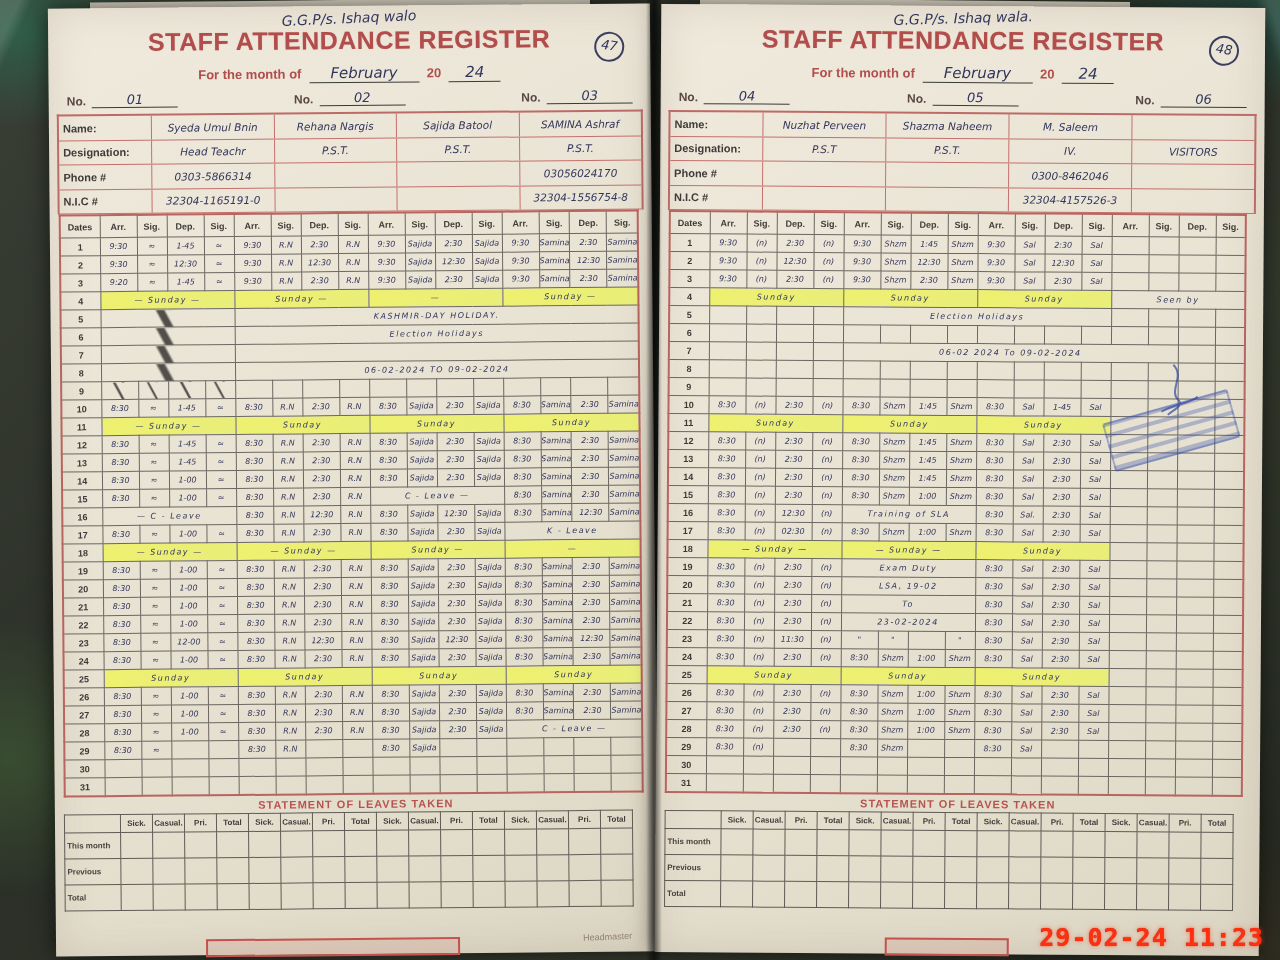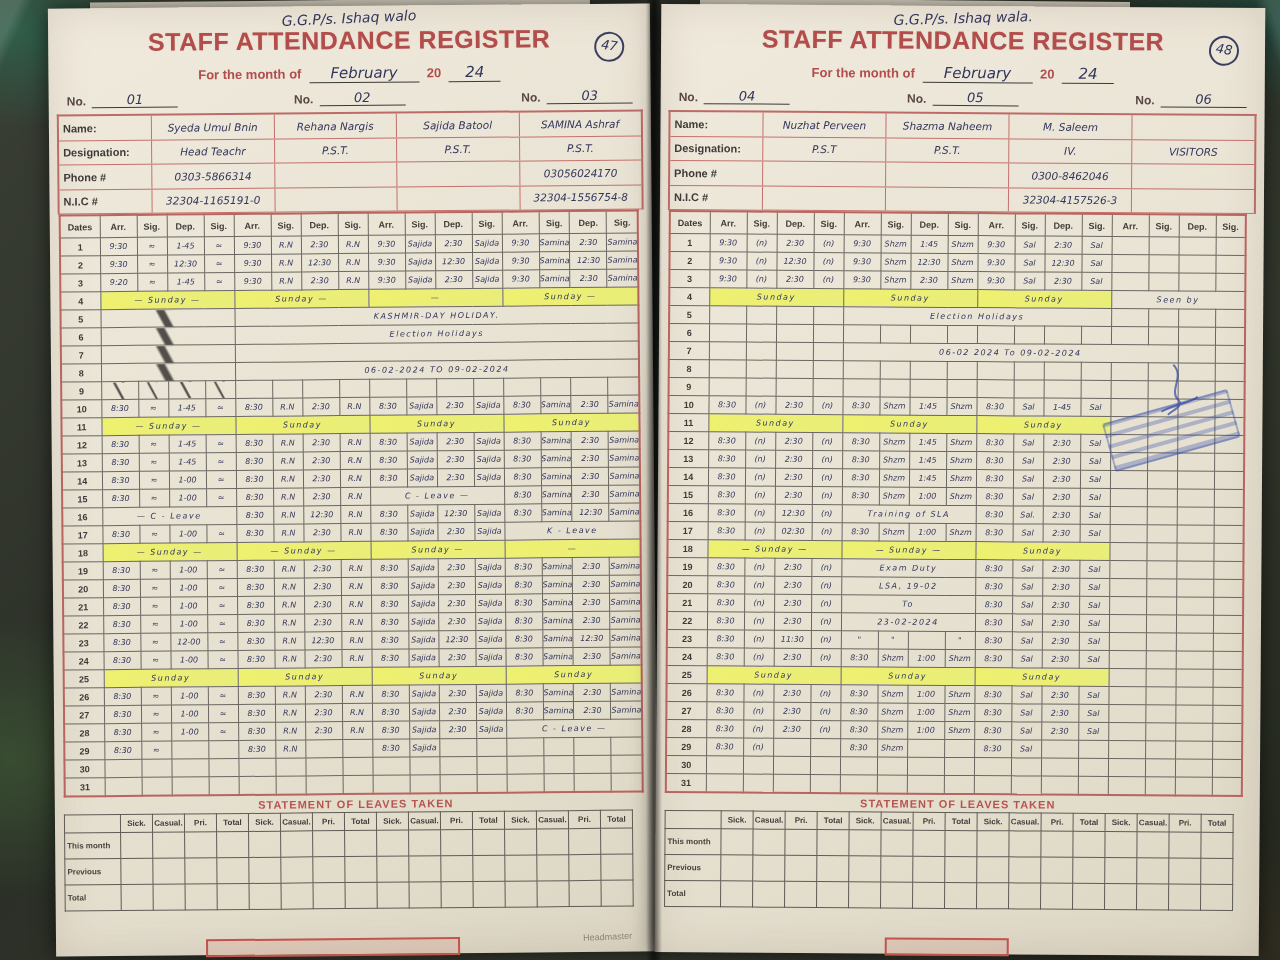--- a/index.html
+++ b/index.html
@@ -1490,13 +1490,14 @@
     </div>
     <svg class="stamp-sign" viewBox="0 0 60 60">
       <path d="M30 5 C 40 18, 22 30, 30 40 C 36 48, 22 50, 18 54 M 12 50 C 25 44, 40 46, 50 40" fill="none" stroke="rgba(50,70,160,.7)" stroke-width="2"></path>
     </svg>
     <div class="blue-stamp"></div>
     <div class="stamp-fragment right"></div>
   </div>
 
   <div class="spine"></div>
   <div class="sheen"></div>
+  <div class="timestamp">29-02-24 11:23</div>
 </div>
 
 </body></html>

